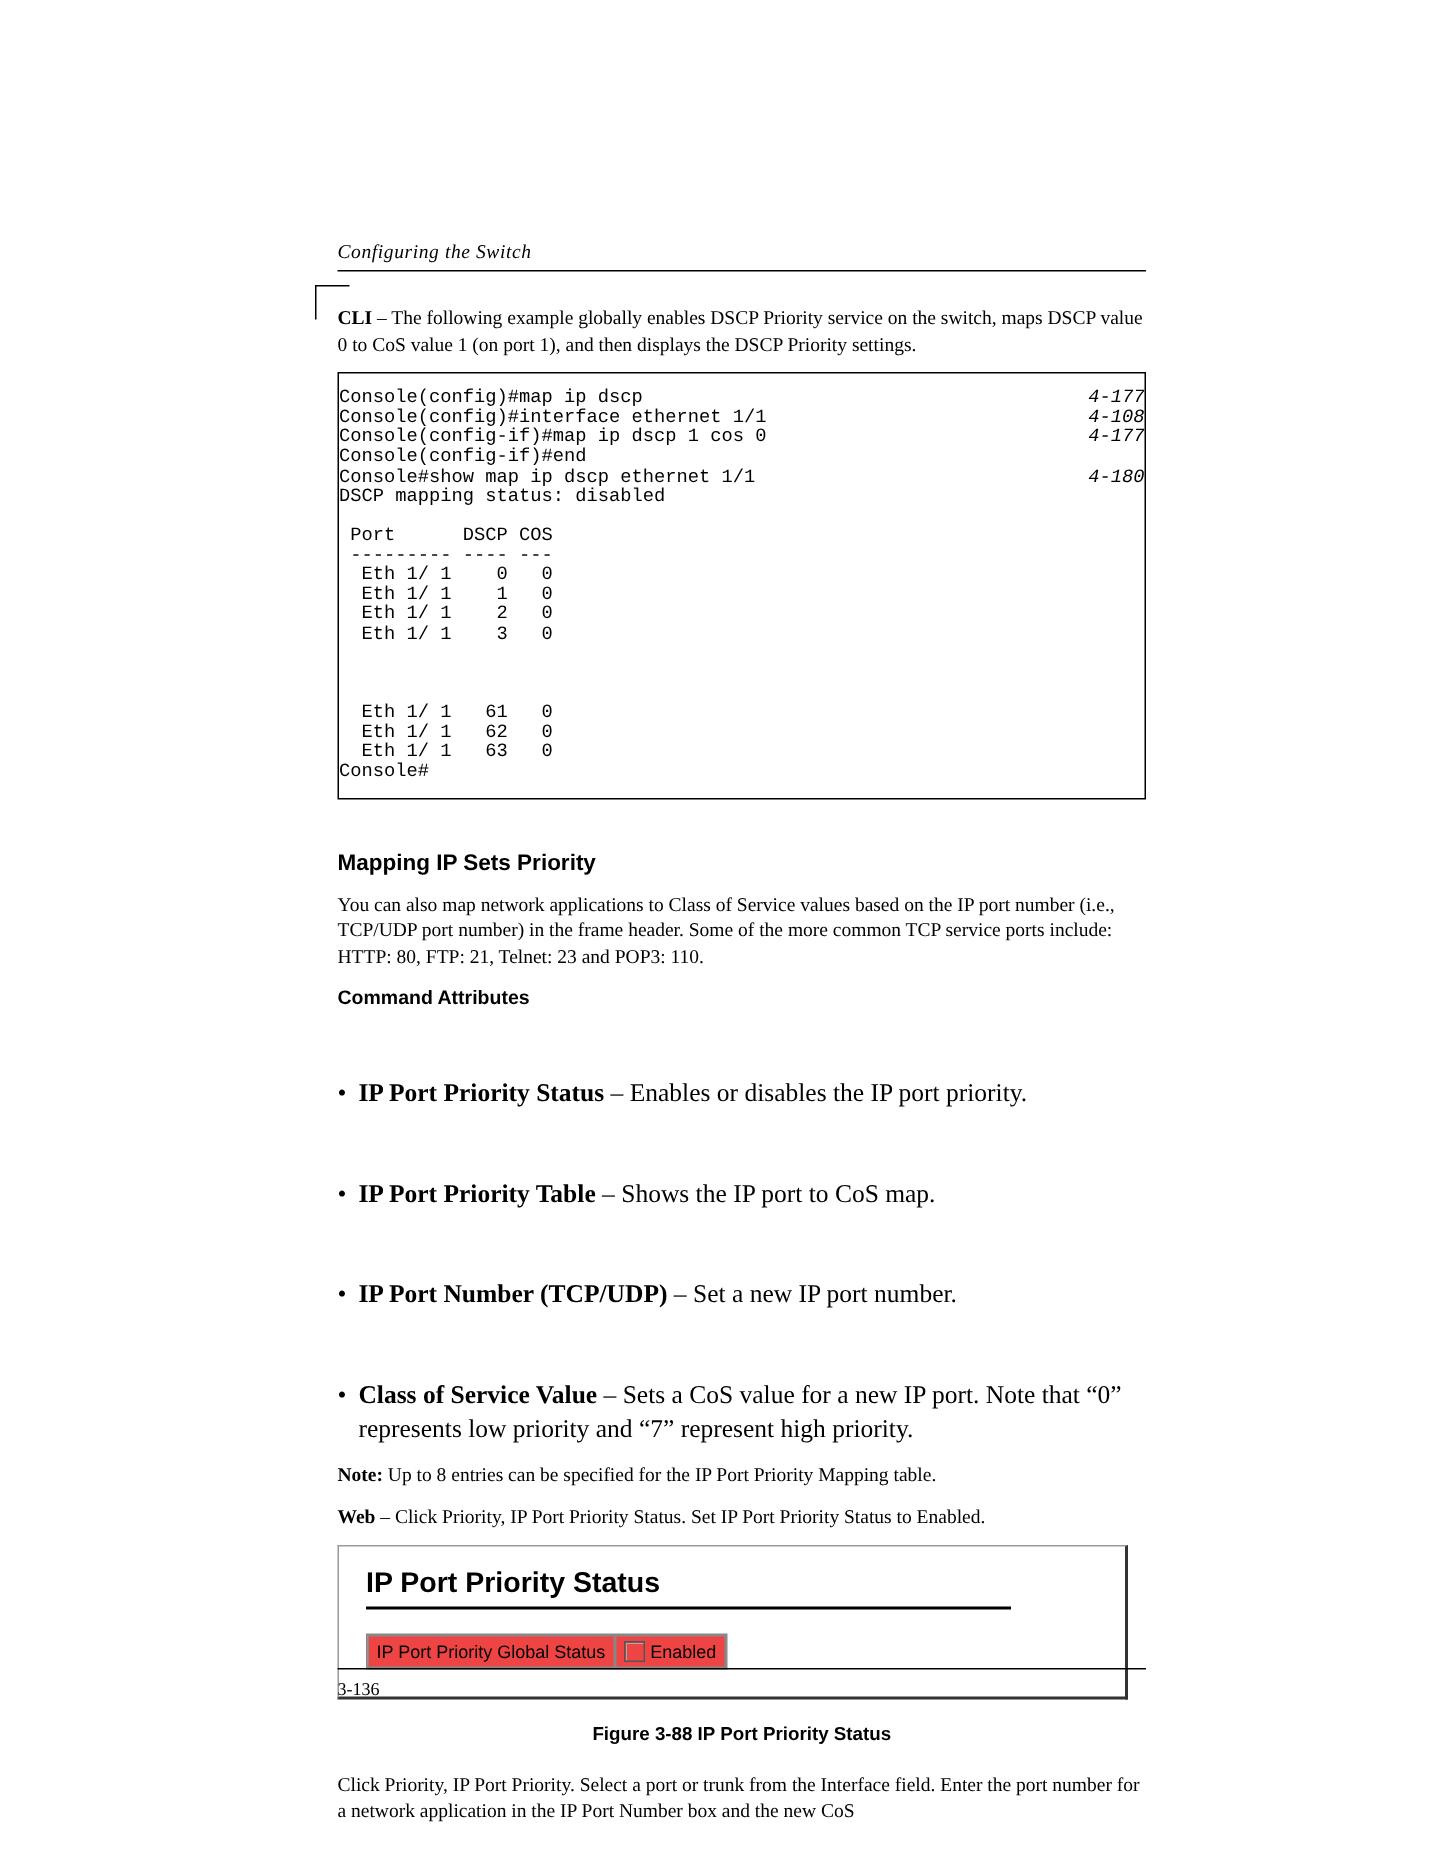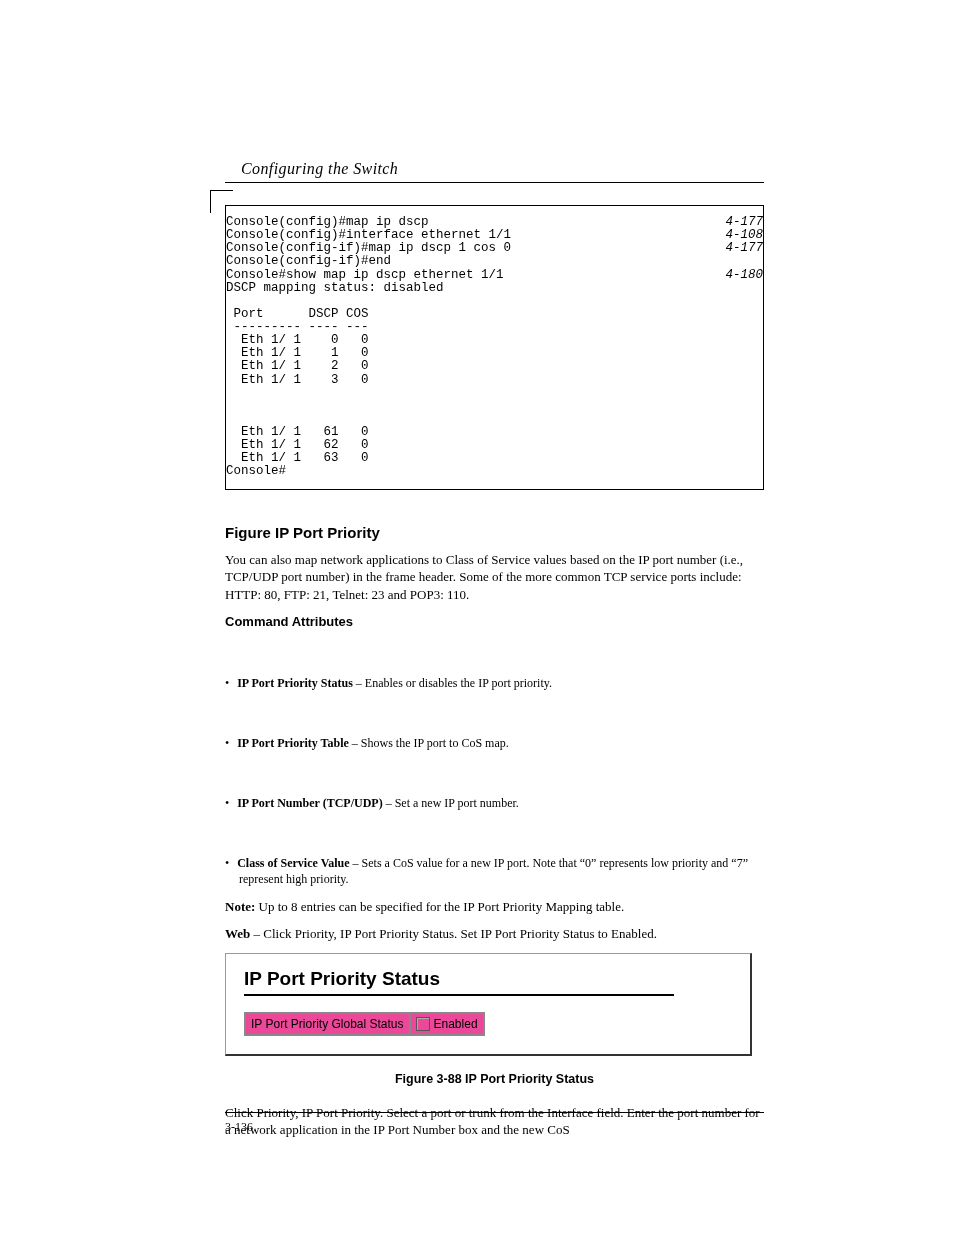--- a/index.html
+++ b/index.html
@@ -21,25 +21,24 @@
     border-left: 1.5px solid #000;
     border-top: 1.5px solid #000;
   }
   .page {
     position: absolute;
     left: 225px;
     right: 190px;
     top: 160px;
   }
   .running-head {
-    font-size: 16px;
+    font-size: 13px;
     font-style: italic;
     letter-spacing: 0.4px;
     margin-bottom: 4px;
-    margin-left: 16px;
   }
   .head-rule {
     border: none;
     border-top: 1px solid #000;
     margin: 0 0 22px 0;
   }
   .code-block {
     border: 1px solid #000;
     padding: 10px 0;
     font-family: "Courier New", Courier, monospace;
@@ -96,21 +95,21 @@
     border: 1px solid #888;
     font-family: Arial, Helvetica, sans-serif;
     font-size: 12px;
   }
   .checkbox-table .cell {
     border: 1px solid #888;
     padding: 3px 5px;
     display: flex;
     align-items: center;
     gap: 4px;
-    background: #ec4899;
+    background: #ef4444;
   }
   .cb {
     width: 12px;
     height: 12px;
     border: 1px solid #555;
     display: inline-block;
     box-shadow: inset 1px 1px 0 #aaa;
   }
   .figure-caption {
     font-family: Arial, Helvetica, sans-serif;
@@ -118,21 +117,21 @@
     font-size: 12.5px;
     margin: 16px 0 18px 0;
     text-align: center;
   }
   ul.dash {
     list-style: none;
     padding-left: 0;
     margin: 0 0 10px 0;
   }
   ul.dash li {
-    font-size: 12px;
+    font-size: 17px;
     line-height: 1.35;
     padding-left: 14px;
     text-indent: -14px;
     margin-top: 44px;
   }
   ul.dash li::before {
     content: "•";
     padding-right: 8px;
   }
   .footer {
@@ -156,27 +155,28 @@
 </head>
 <body>
 
 <div class="crop-mark"></div>
 
 <div class="page">
 
   <div class="running-head">Configuring the Switch</div>
   <hr class="head-rule">
 
+  <p class="body-text"><span class="bold-run">CLI</span> – The following example globally enables DSCP Priority service on the switch, maps DSCP value 0 to CoS value 1 (on port 1), and then displays the DSCP Priority settings.</p>
 
   <div class="code-block" id="codebox"><div class="code-row"><span>Console(config)#map ip dscp</span><span class="code-ref">4-177</span></div><div class="code-row"><span>Console(config)#interface ethernet 1/1</span><span class="code-ref">4-108</span></div><div class="code-row"><span>Console(config-if)#map ip dscp 1 cos 0</span><span class="code-ref">4-177</span></div><pre class="codepre">Console(config-if)#end</pre><div class="code-row"><span>Console#show map ip dscp ethernet 1/1</span><span class="code-ref">4-180</span></div><pre class="codepre">DSCP mapping status: disabled</pre><pre class="codepre"> </pre><pre class="codepre"> Port      DSCP COS</pre><pre class="codepre"> --------- ---- ---</pre><pre class="codepre">  Eth 1/ 1    0   0</pre><pre class="codepre">  Eth 1/ 1    1   0</pre><pre class="codepre">  Eth 1/ 1    2   0</pre><pre class="codepre">  Eth 1/ 1    3   0</pre><pre class="codepre" style="margin-left: -8px;">.
 .
 .</pre><pre class="codepre">  Eth 1/ 1   61   0</pre><pre class="codepre">  Eth 1/ 1   62   0</pre><pre class="codepre">  Eth 1/ 1   63   0</pre><pre class="codepre">Console#</pre></div>
 
 
-  <div class="section-title">Figure IP Port Priority</div>
+  <div class="section-title">Mapping IP Sets Priority</div>
 
   <p class="body-text">You can also map network applications to Class of Service values based on the IP port number (i.e., TCP/UDP port number) in the frame header. Some of the more common TCP service ports include: HTTP: 80, FTP: 21, Telnet: 23 and POP3: 110.</p>
 
   <p class="body-text bold-run" style="font-family:Arial,Helvetica,sans-serif;font-size:13px;">Command Attributes</p>
 
   <ul class="dash" id="bullets">
       <li><span class="bold-run">IP Port Priority Status</span> – Enables or disables the IP port priority.</li>
       <li><span class="bold-run">IP Port Priority Table</span> – Shows the IP port to CoS map.</li>
       <li><span class="bold-run">IP Port Number (TCP/UDP)</span> – Set a new IP port number.</li>
       <li><span class="bold-run">Class of Service Value</span> – Sets a CoS value for a new IP port. Note that “0” represents low priority and “7” represent high priority.</li>

